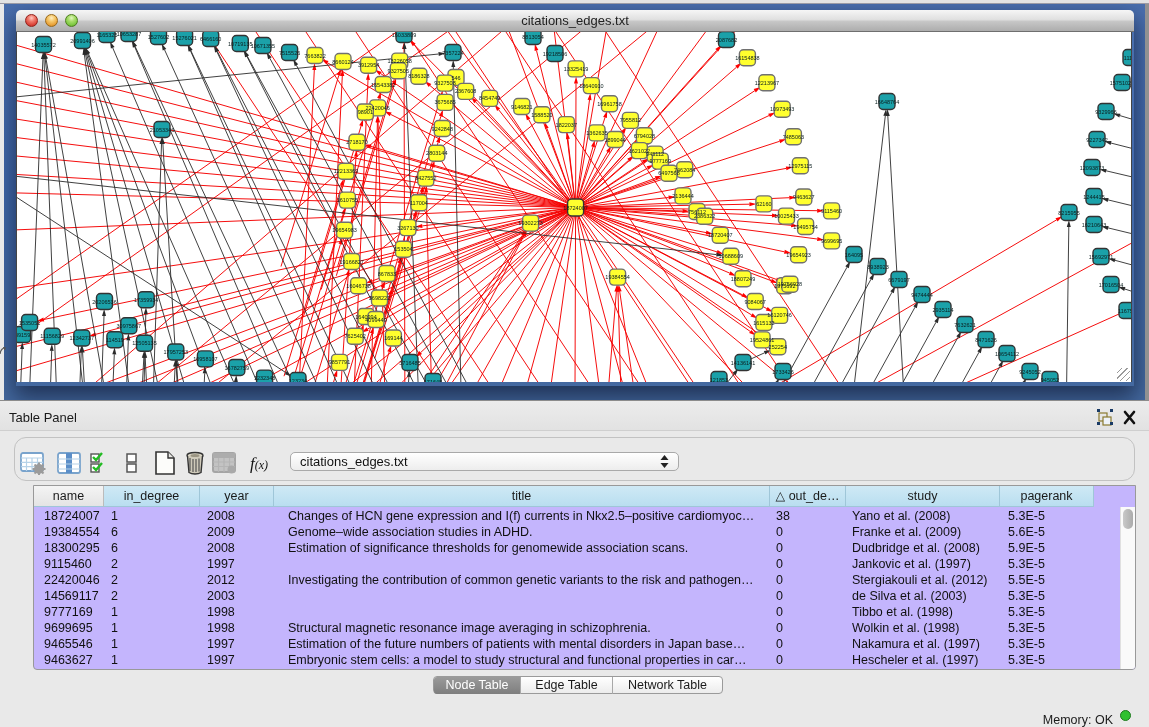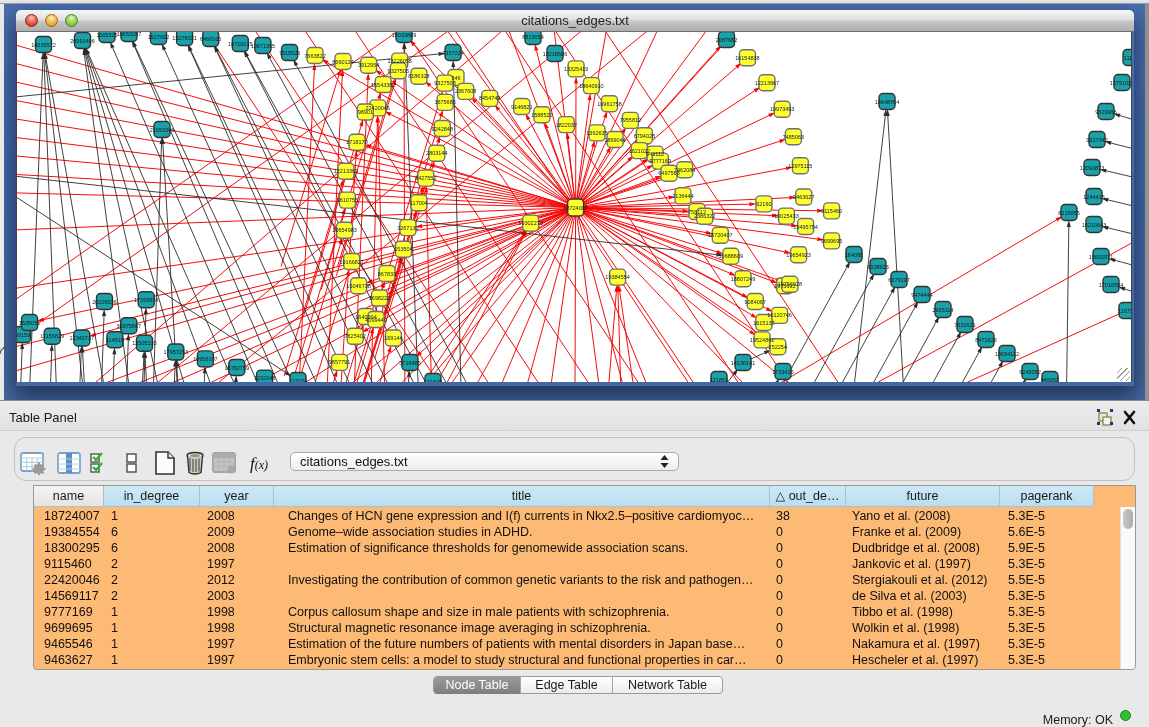--- a/index.html
+++ b/index.html
@@ -12,21 +12,21 @@
 #tl2{left:29px;background:radial-gradient(circle at 50% 28%,#ffeec2 0%,#f6c96c 35%,#e9a23a 70%,#c57d18 100%);border:.5px solid #99691a}
 #tl3{left:49px;background:radial-gradient(circle at 50% 28%,#e2f7c0 0%,#a8dd6a 35%,#7ec943 70%,#579d23 100%)  ;border:.5px solid #4d7d1f}
 #canvas{position:absolute;left:0;top:22px;width:1116px;height:350px;background:#fff;border-left:1px solid #444;border-right:1px solid #444;overflow:hidden}
 #rsz{position:absolute;right:1px;bottom:1px;width:13px;height:13px;background:
  repeating-linear-gradient(135deg,transparent 0 3px,#9a9a9a 3px 4px)}
 #panel{position:absolute;left:0;top:400px;width:1149px;height:327px;background:#e9e9e9}
 #phead{position:absolute;left:0;top:0;width:1149px;height:31px;background:linear-gradient(#ececec,#e2e2e2);border-top:1px solid #8c8c8c;border-bottom:1px solid #cfcfcf}
 #phead span{position:absolute;left:9px;top:9px;font-size:13px;color:#1a1a1a}
 #toolbar{position:absolute;left:14px;top:37px;width:1121px;height:44px;border:1px solid #c2c2c2;border-radius:12px}
 #combo{position:absolute;left:275px;top:14px;width:389px;height:19px;background:linear-gradient(#fff,#ededed);border:1px solid #a9a9a9;border-radius:5px;font-size:13px;color:#111;padding:1px 0 0 9px}
-#tframe{position:absolute;left:33px;top:85px;width:1103px;height:185px;background:#fdba74;border:1px solid #999;border-radius:0 0 4px 4px;overflow:hidden}
+#tframe{position:absolute;left:33px;top:85px;width:1103px;height:185px;background:#c4b5fd;border:1px solid #999;border-radius:0 0 4px 4px;overflow:hidden}
 .hcell{position:absolute;top:0;height:21px;background:linear-gradient(#cfe9f5,#b9def0);border-right:1px solid #9fc6d8;border-bottom:1px solid #9fc6d8;font-size:12.5px;color:#1a1a1a;text-align:center;line-height:21px}
 .trow{position:absolute;left:0;width:1086px;height:16px;font-size:12.5px;color:#111;line-height:16px;white-space:nowrap}
 .trow span{position:absolute;overflow:hidden}
 .c0{left:10px;width:86px}.c1{left:77px;width:92px}.c2{left:173px;width:84px}.c3{left:254px;width:478px}.c4{left:742px;width:71px}.c5{left:818px;width:150px}.c6{left:974px;width:86px}
 #vscroll{position:absolute;right:0;top:21px;width:15px;height:163px;background:#fafafa;border-left:1px solid #e0e0e0}
 #vthumb{position:absolute;left:2px;top:2px;width:10px;height:20px;background:linear-gradient(90deg,#c9c9c9,#ababab);border-radius:5px}
 #tabs{position:absolute;left:433px;top:276px;width:290px;height:18px;border:1px solid #9a9a9a;border-radius:4px;background:linear-gradient(#fff,#ececec);font-size:12.5px;line-height:17px;color:#1a1a1a}
 #tabs .seg{position:absolute;top:0;height:17px;text-align:center}
 #seg1{left:0;width:86px;background:linear-gradient(#9a9a9a,#7e7e7e);color:#fff;border-radius:3px 0 0 3px}
 #seg2{left:86px;width:92px;border-left:1px solid #a8a8a8}
@@ -777,21 +777,21 @@
             <path d="M4.5 0 L8.5 5 H0.5 Z" fill="#222"></path>
             <path d="M4.5 13 L8.5 8 H0.5 Z" fill="#222"></path>
           </svg></div>
   </div>
   <div id="tframe">
     <div class="hcell" style="left:0;width:70px;background:linear-gradient(#f4f4f4,#e4e4e4);border-right:1px solid #bbb">name</div>
     <div class="hcell" style="left:70px;width:96px">in_degree</div>
     <div class="hcell" style="left:166px;width:74px">year</div>
     <div class="hcell" style="left:240px;width:496px">title</div>
     <div class="hcell" style="left:736px;width:76px">△ out_de…</div>
-    <div class="hcell" style="left:812px;width:154px">future</div>
+    <div class="hcell" style="left:812px;width:154px">study</div>
     <div class="hcell" style="left:966px;width:94px">pagerank</div>
     <div class="trow" style="top:22px">
 <span class="c0">18724007</span>
           <span class="c1">1</span>
           <span class="c2">2008</span>
           <span class="c3">Changes of HCN gene expression and I(f) currents in Nkx2.5–positive cardiomyoc…</span>
           <span class="c4">38</span>
           <span class="c5">Yano et al. (2008)</span>
           <span class="c6">5.3E-5</span>
         </div>
@@ -835,21 +835,20 @@
           <span class="c1">2</span>
           <span class="c2">2003</span>
           <span class="c4">0</span>
           <span class="c5">de Silva et al. (2003)</span>
           <span class="c6">5.3E-5</span>
         </div>
 <div class="trow" style="top:118px">
 <span class="c0">9777169</span>
           <span class="c1">1</span>
           <span class="c2">1998</span>
-          <span class="c3">Corpus callosum shape and size in male patients with schizophrenia.</span>
           <span class="c4">0</span>
           <span class="c5">Tibbo et al. (1998)</span>
           <span class="c6">5.3E-5</span>
         </div>
 <div class="trow" style="top:134px">
 <span class="c0">9699695</span>
           <span class="c1">1</span>
           <span class="c2">1998</span>
           <span class="c3">Structural magnetic resonance image averaging in schizophrenia.</span>
           <span class="c4">0</span>

